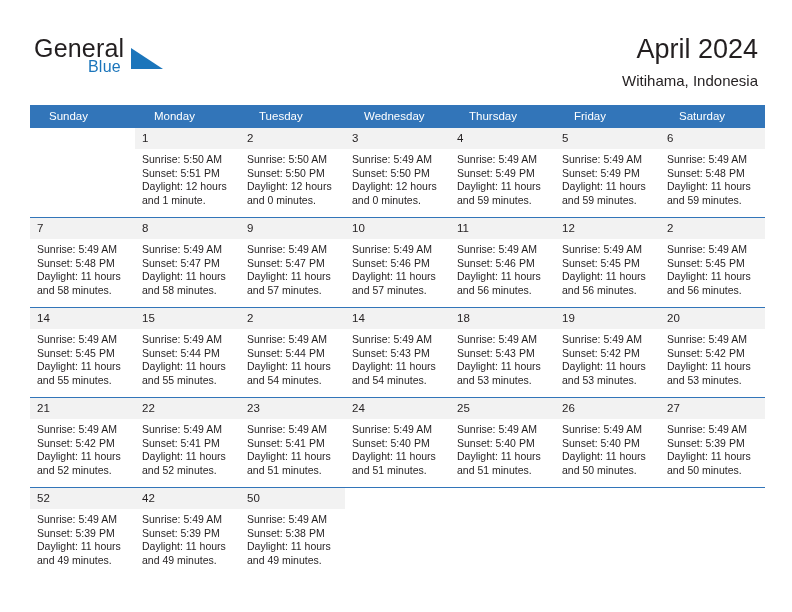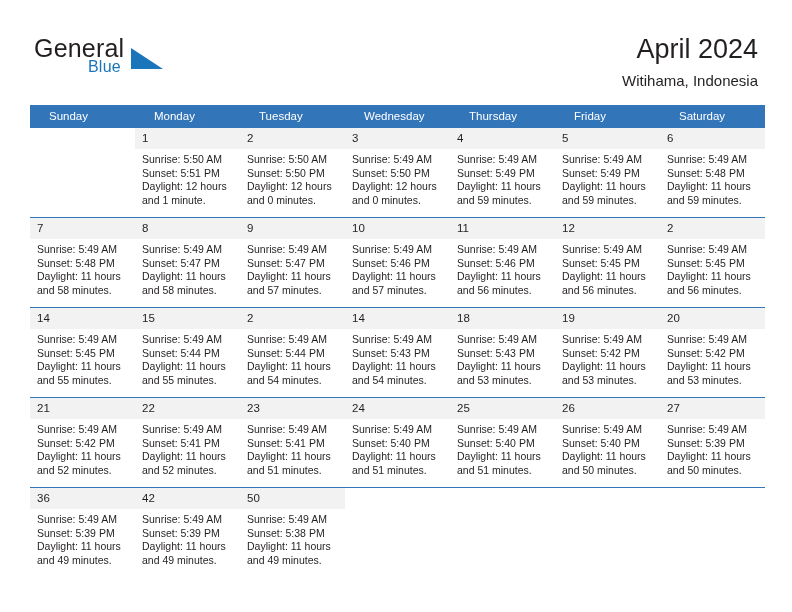--- a/index.html
+++ b/index.html
@@ -467,21 +467,21 @@
                   <div>Sunrise: 5:49 AM</div>
                   <div>Sunset: 5:39 PM</div>
                   <div class="dl">Daylight: 11 hours and 50 minutes.</div>
                 </div>
               </div>
             </td>
           </tr>
           <tr class="week-row">
             <td>
               <div class="cell">
-                <div class="daynum">36</div>
+                <div class="daynum">52</div>
                 <div class="details">
                   <div>Sunrise: 5:49 AM</div>
                   <div>Sunset: 5:39 PM</div>
                   <div class="dl">Daylight: 11 hours and 49 minutes.</div>
                 </div>
               </div>
             </td>
             <td>
               <div class="cell">
                 <div class="daynum">42</div>

